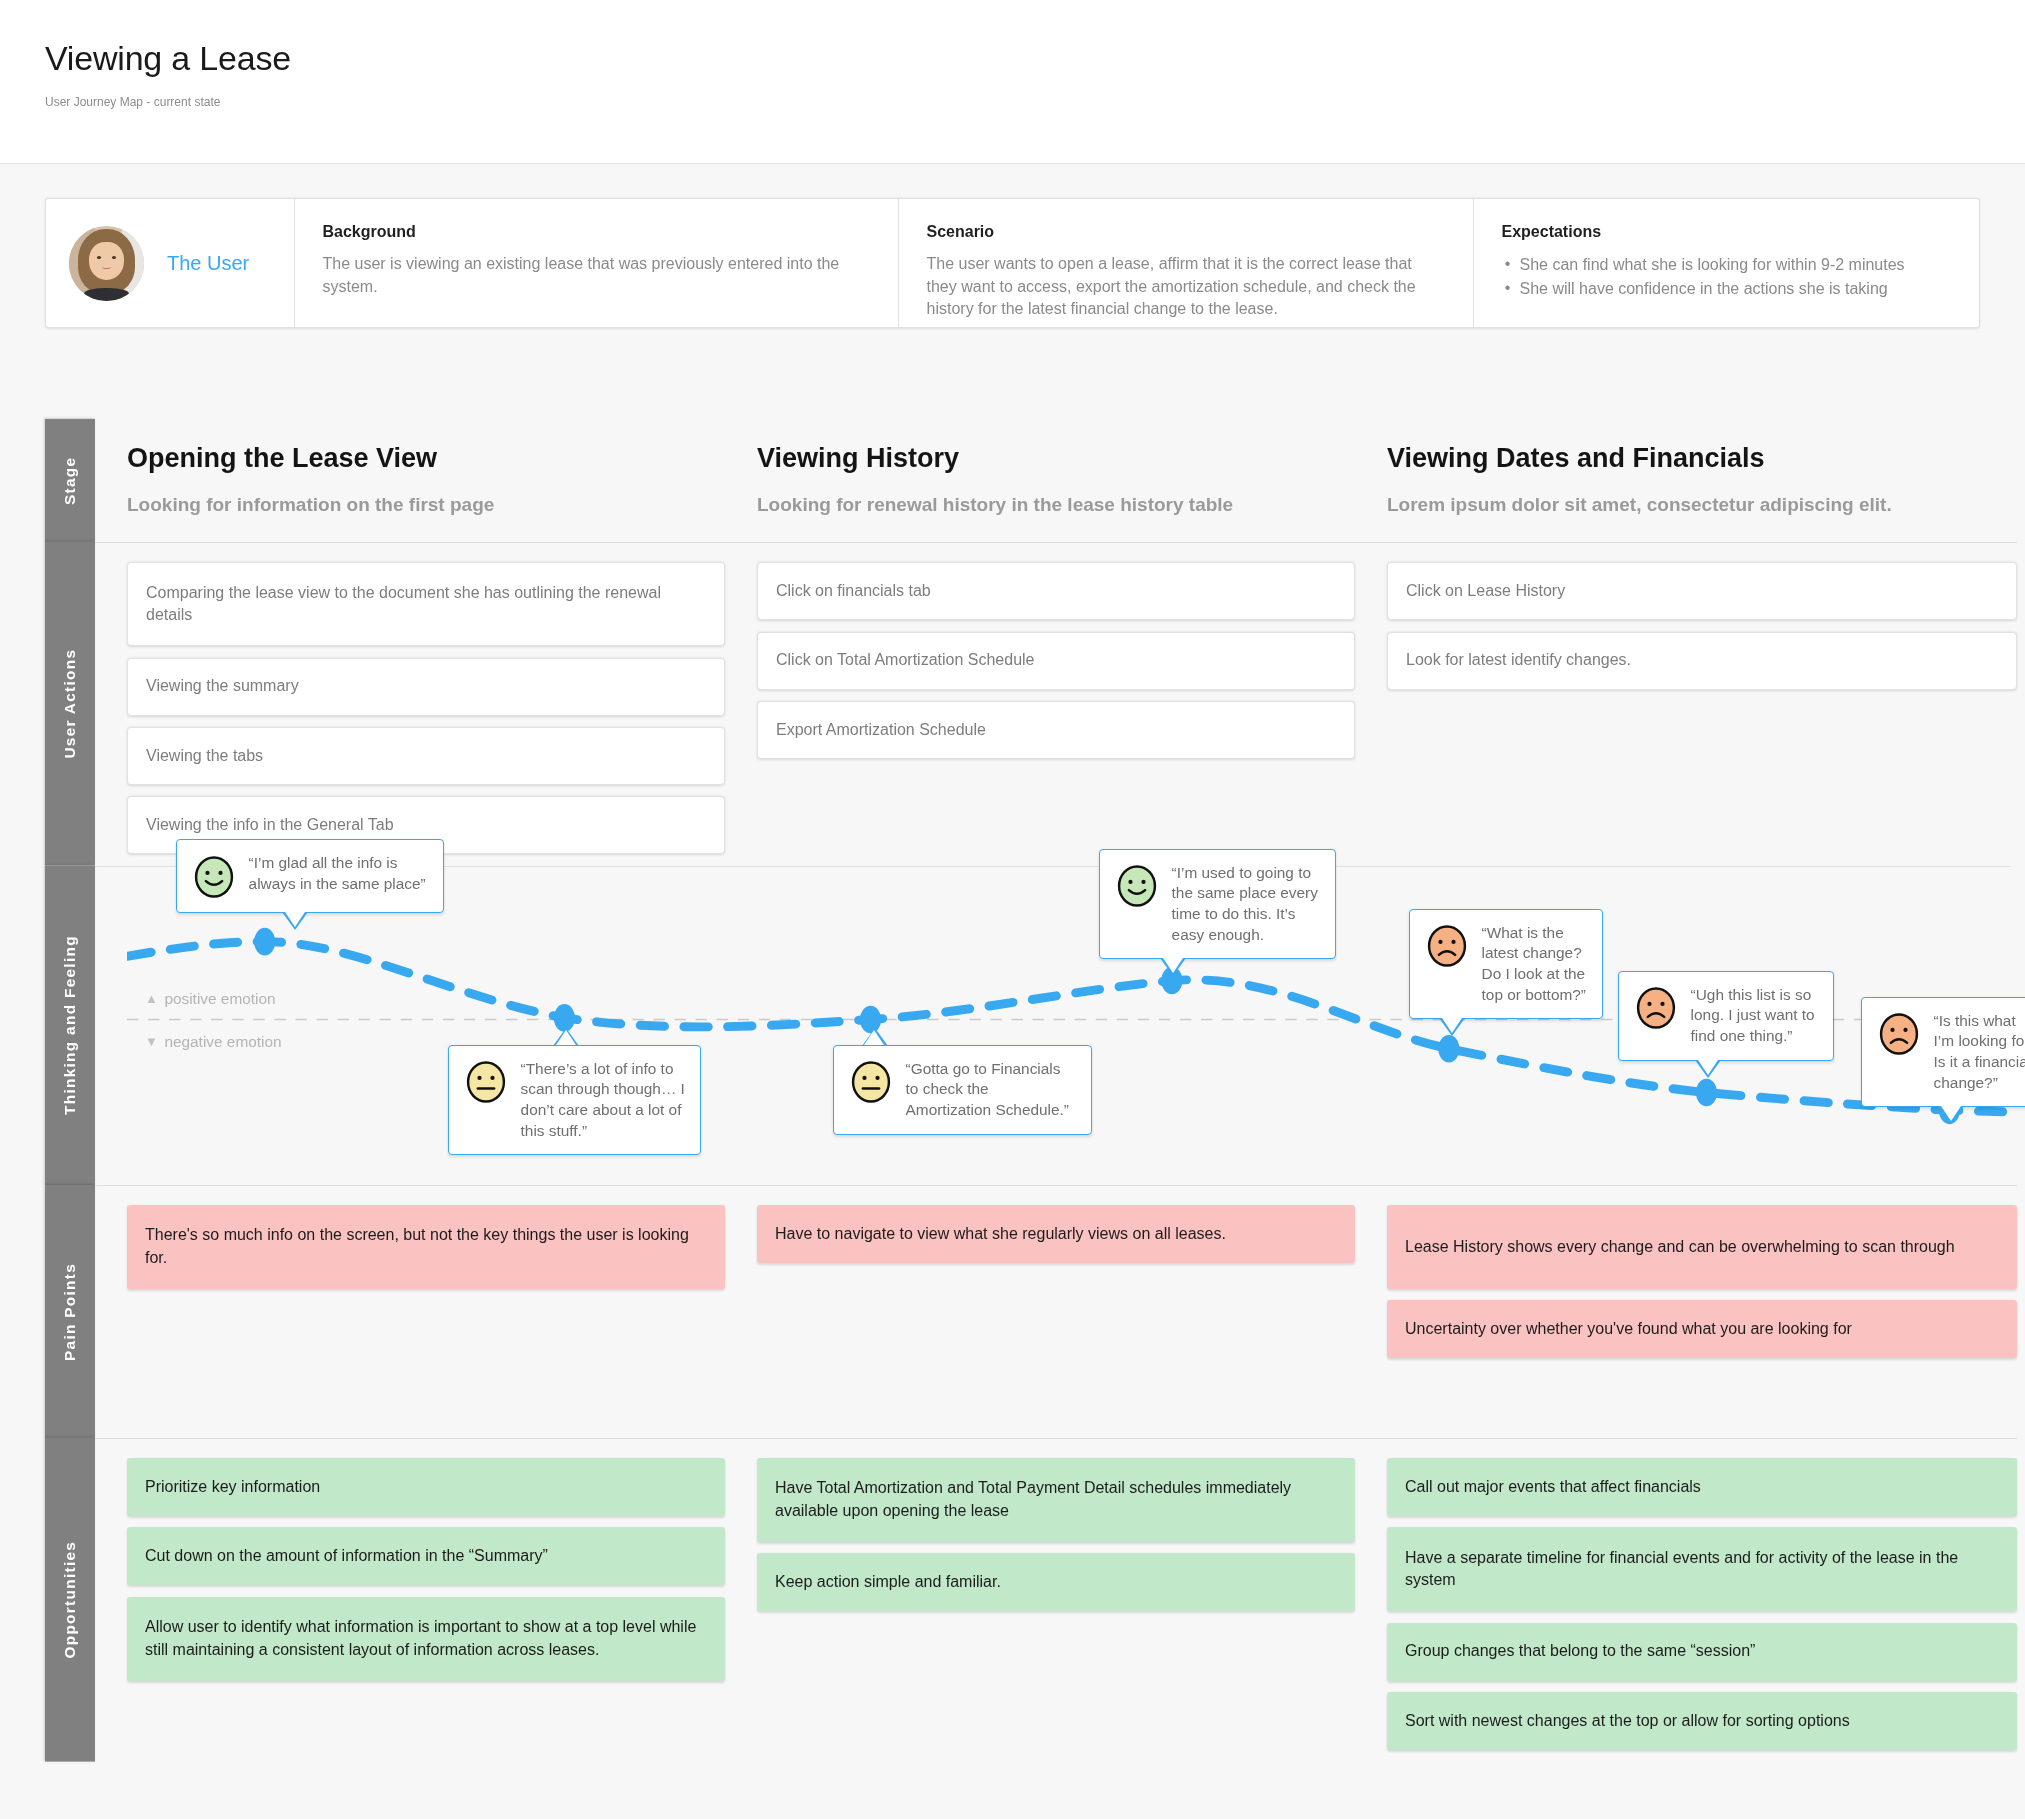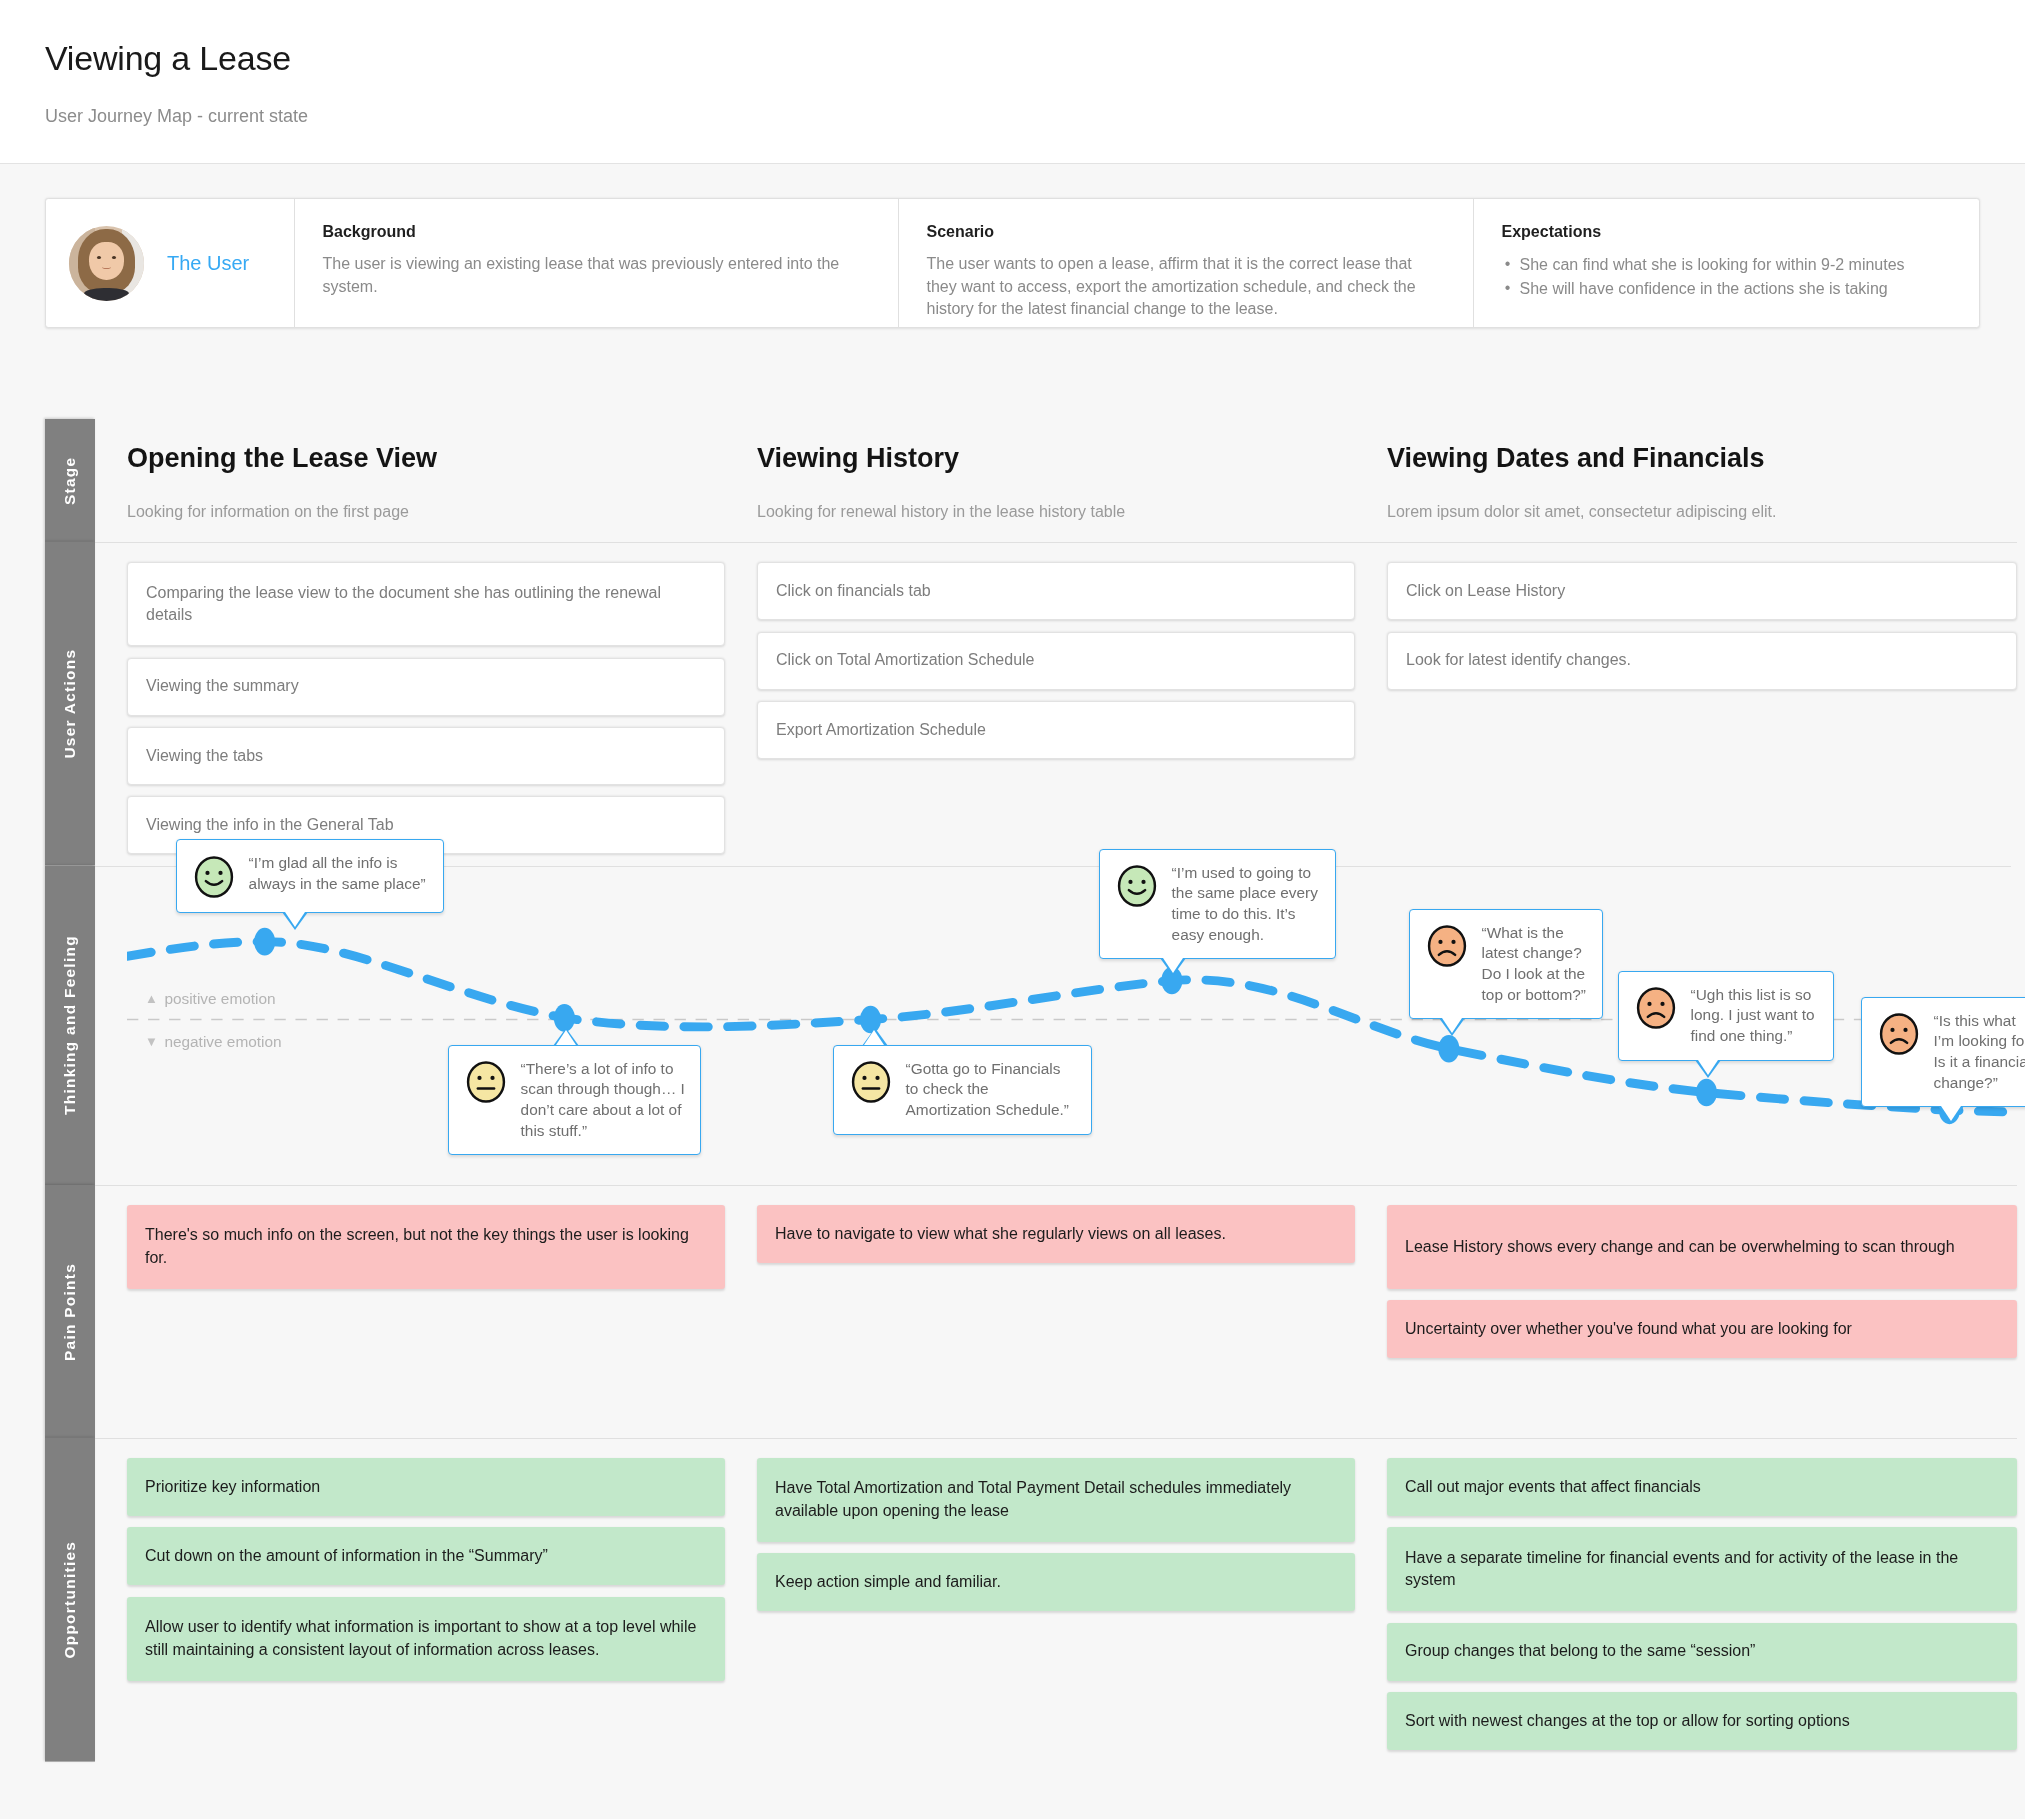--- a/index.html
+++ b/index.html
@@ -17,23 +17,23 @@
     background: #ffffff;
     height: 164px;
   }
   .page-title {
     font-size: 34px;
     font-weight: normal;
     color: #1a1a1a;
     letter-spacing: -0.2px;
   }
   .page-subtitle {
-    font-size: 18px;
+    font-size: 12px;
     color: #8c8c8c;
-    margin-top: 28px;
+    margin-top: 17px;
   }
 
   
   .canvas {
     background: #f7f7f7;
     height: 1656px;
     padding: 0;
     position: relative;
   }
 
@@ -162,23 +162,24 @@
 
   
   .row-stage { height: 123px; }
   .row-stage .row-body { padding-top: 24px; }
   .stage-title {
     font-size: 27px;
     font-weight: bold;
     color: #141414;
   }
   .stage-sub {
-    font-size: 16px;
+    font-size: 19px;
     color: #9a9a9a;
-    margin-top: 29px;
+    margin-top: 20px;
+    font-weight: bold;
   }
 
   
   .card {
     background: #ffffff;
     border: 0.8px solid #e2e2e2;
     border-radius: 4px;
     box-shadow: 0 0.8px 2.4px rgba(0,0,0,0.13);
     padding: 16px 18px;
     margin-bottom: 11.3px;

